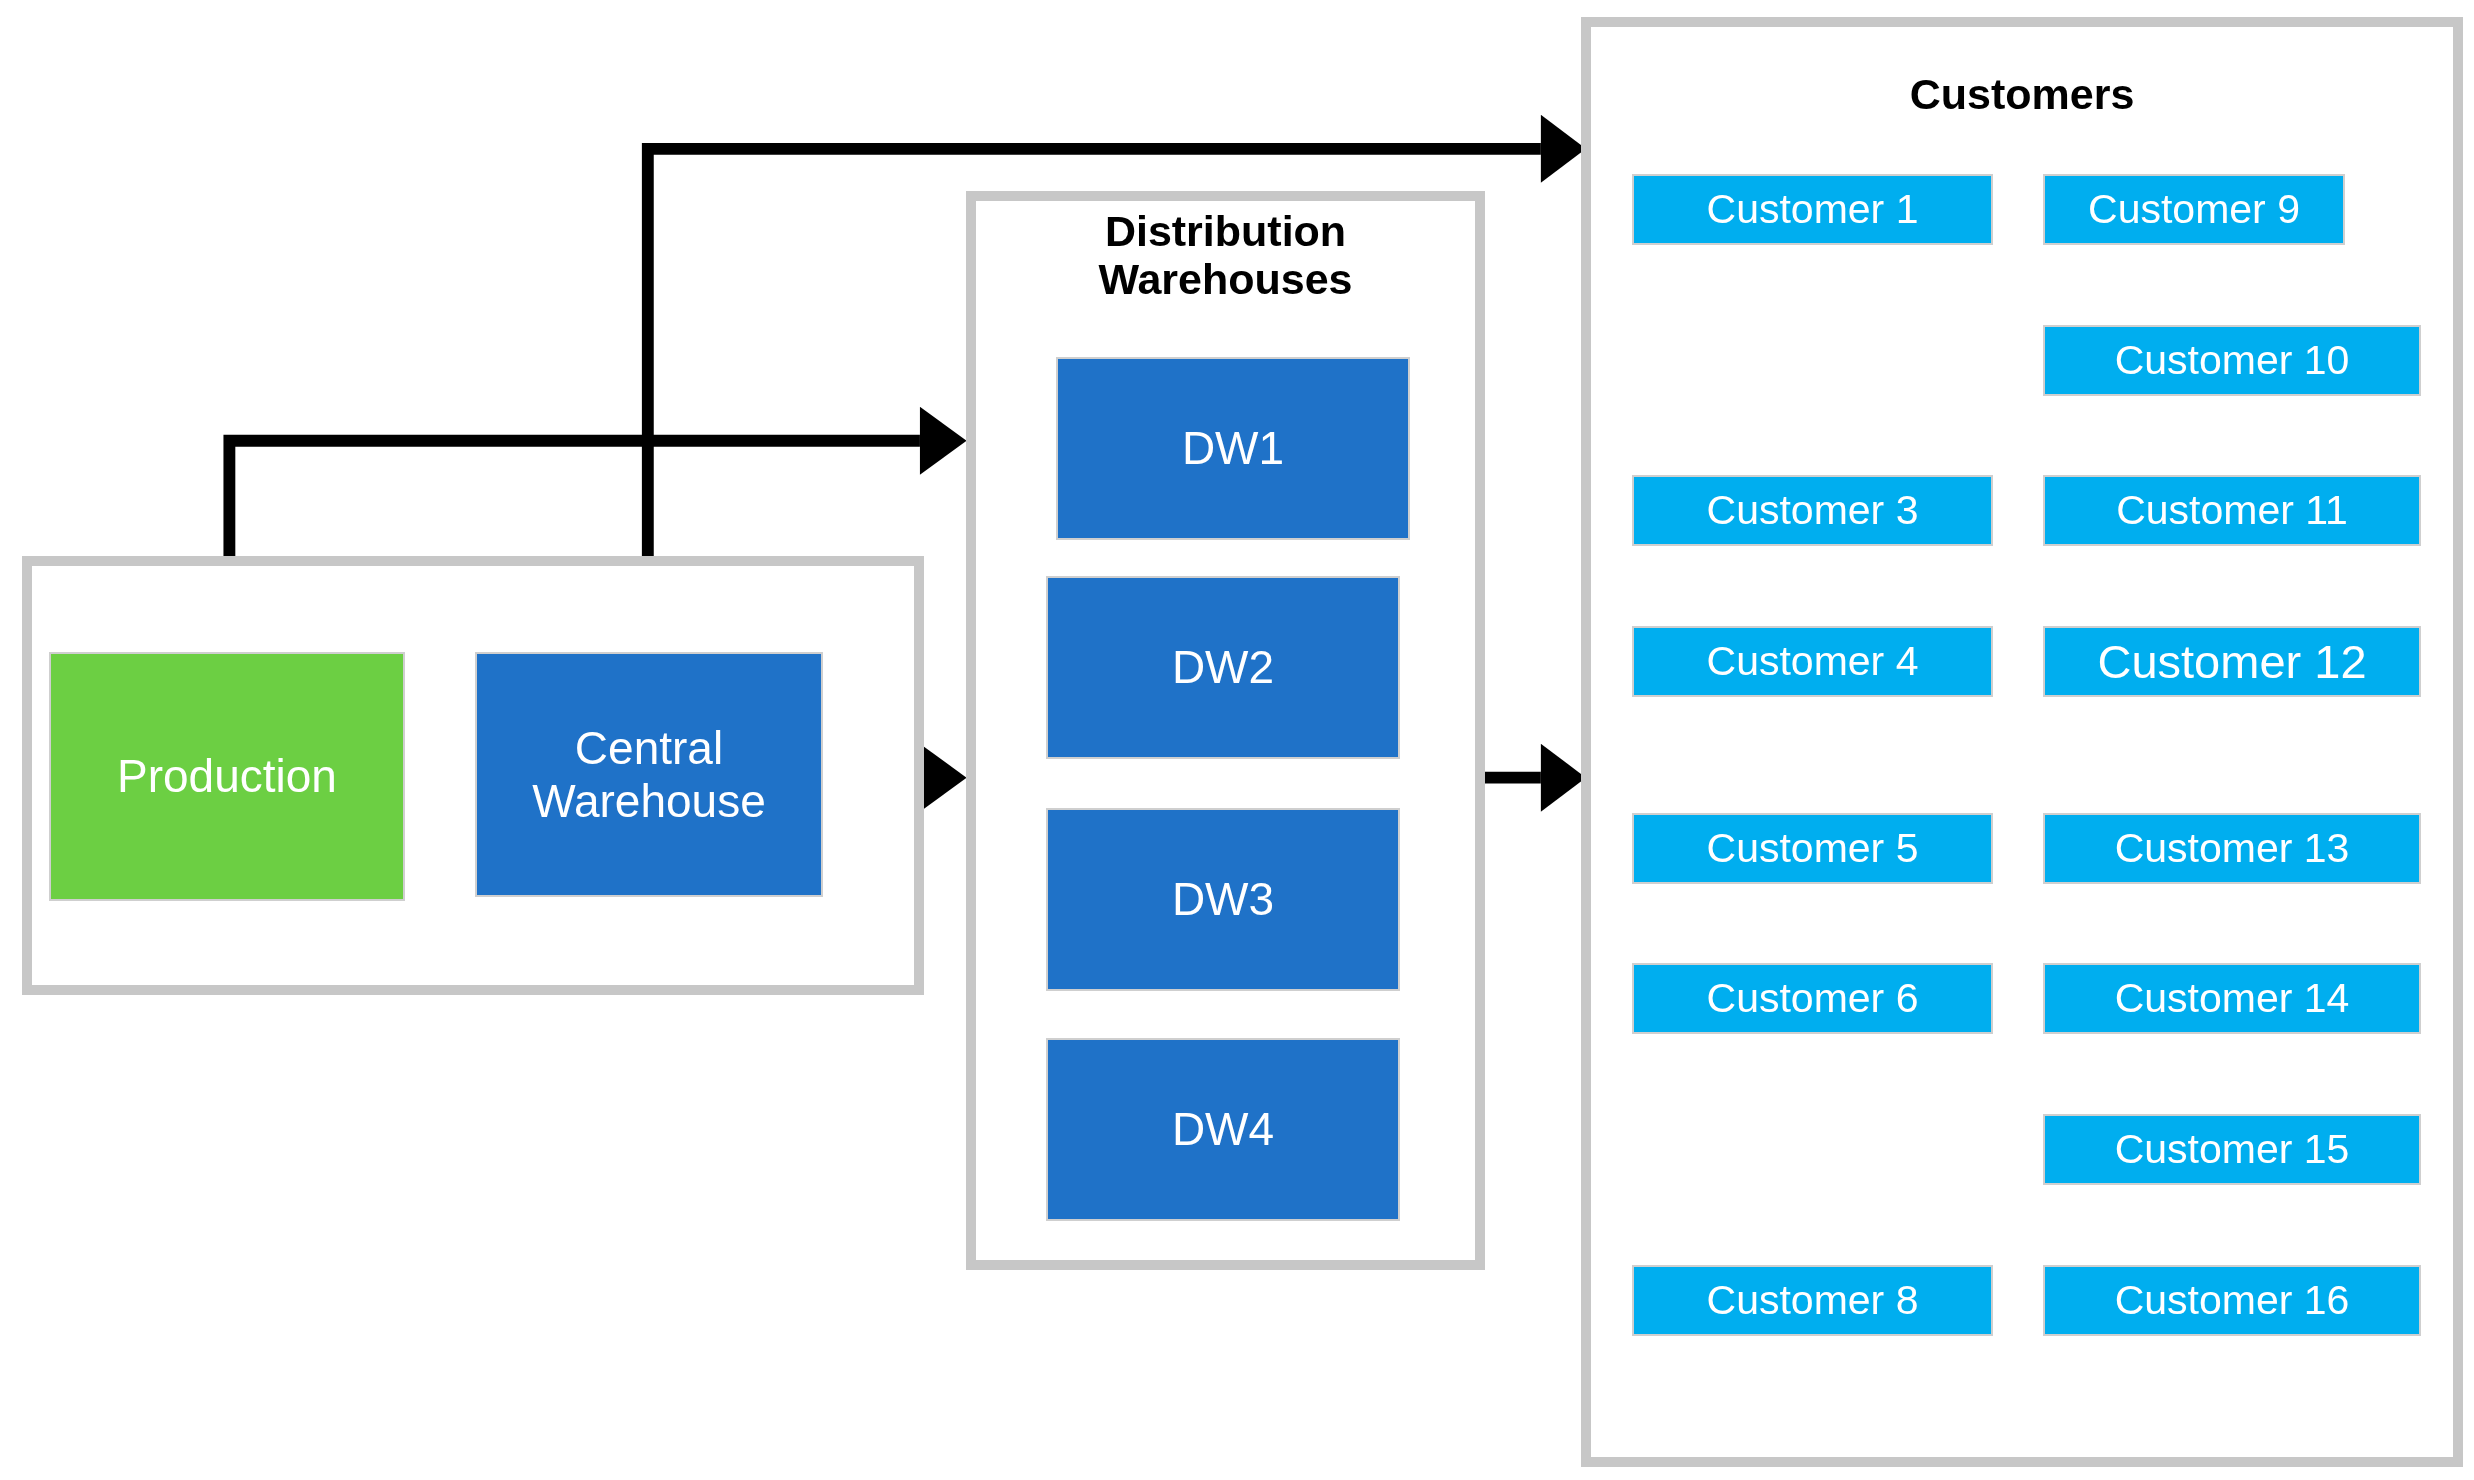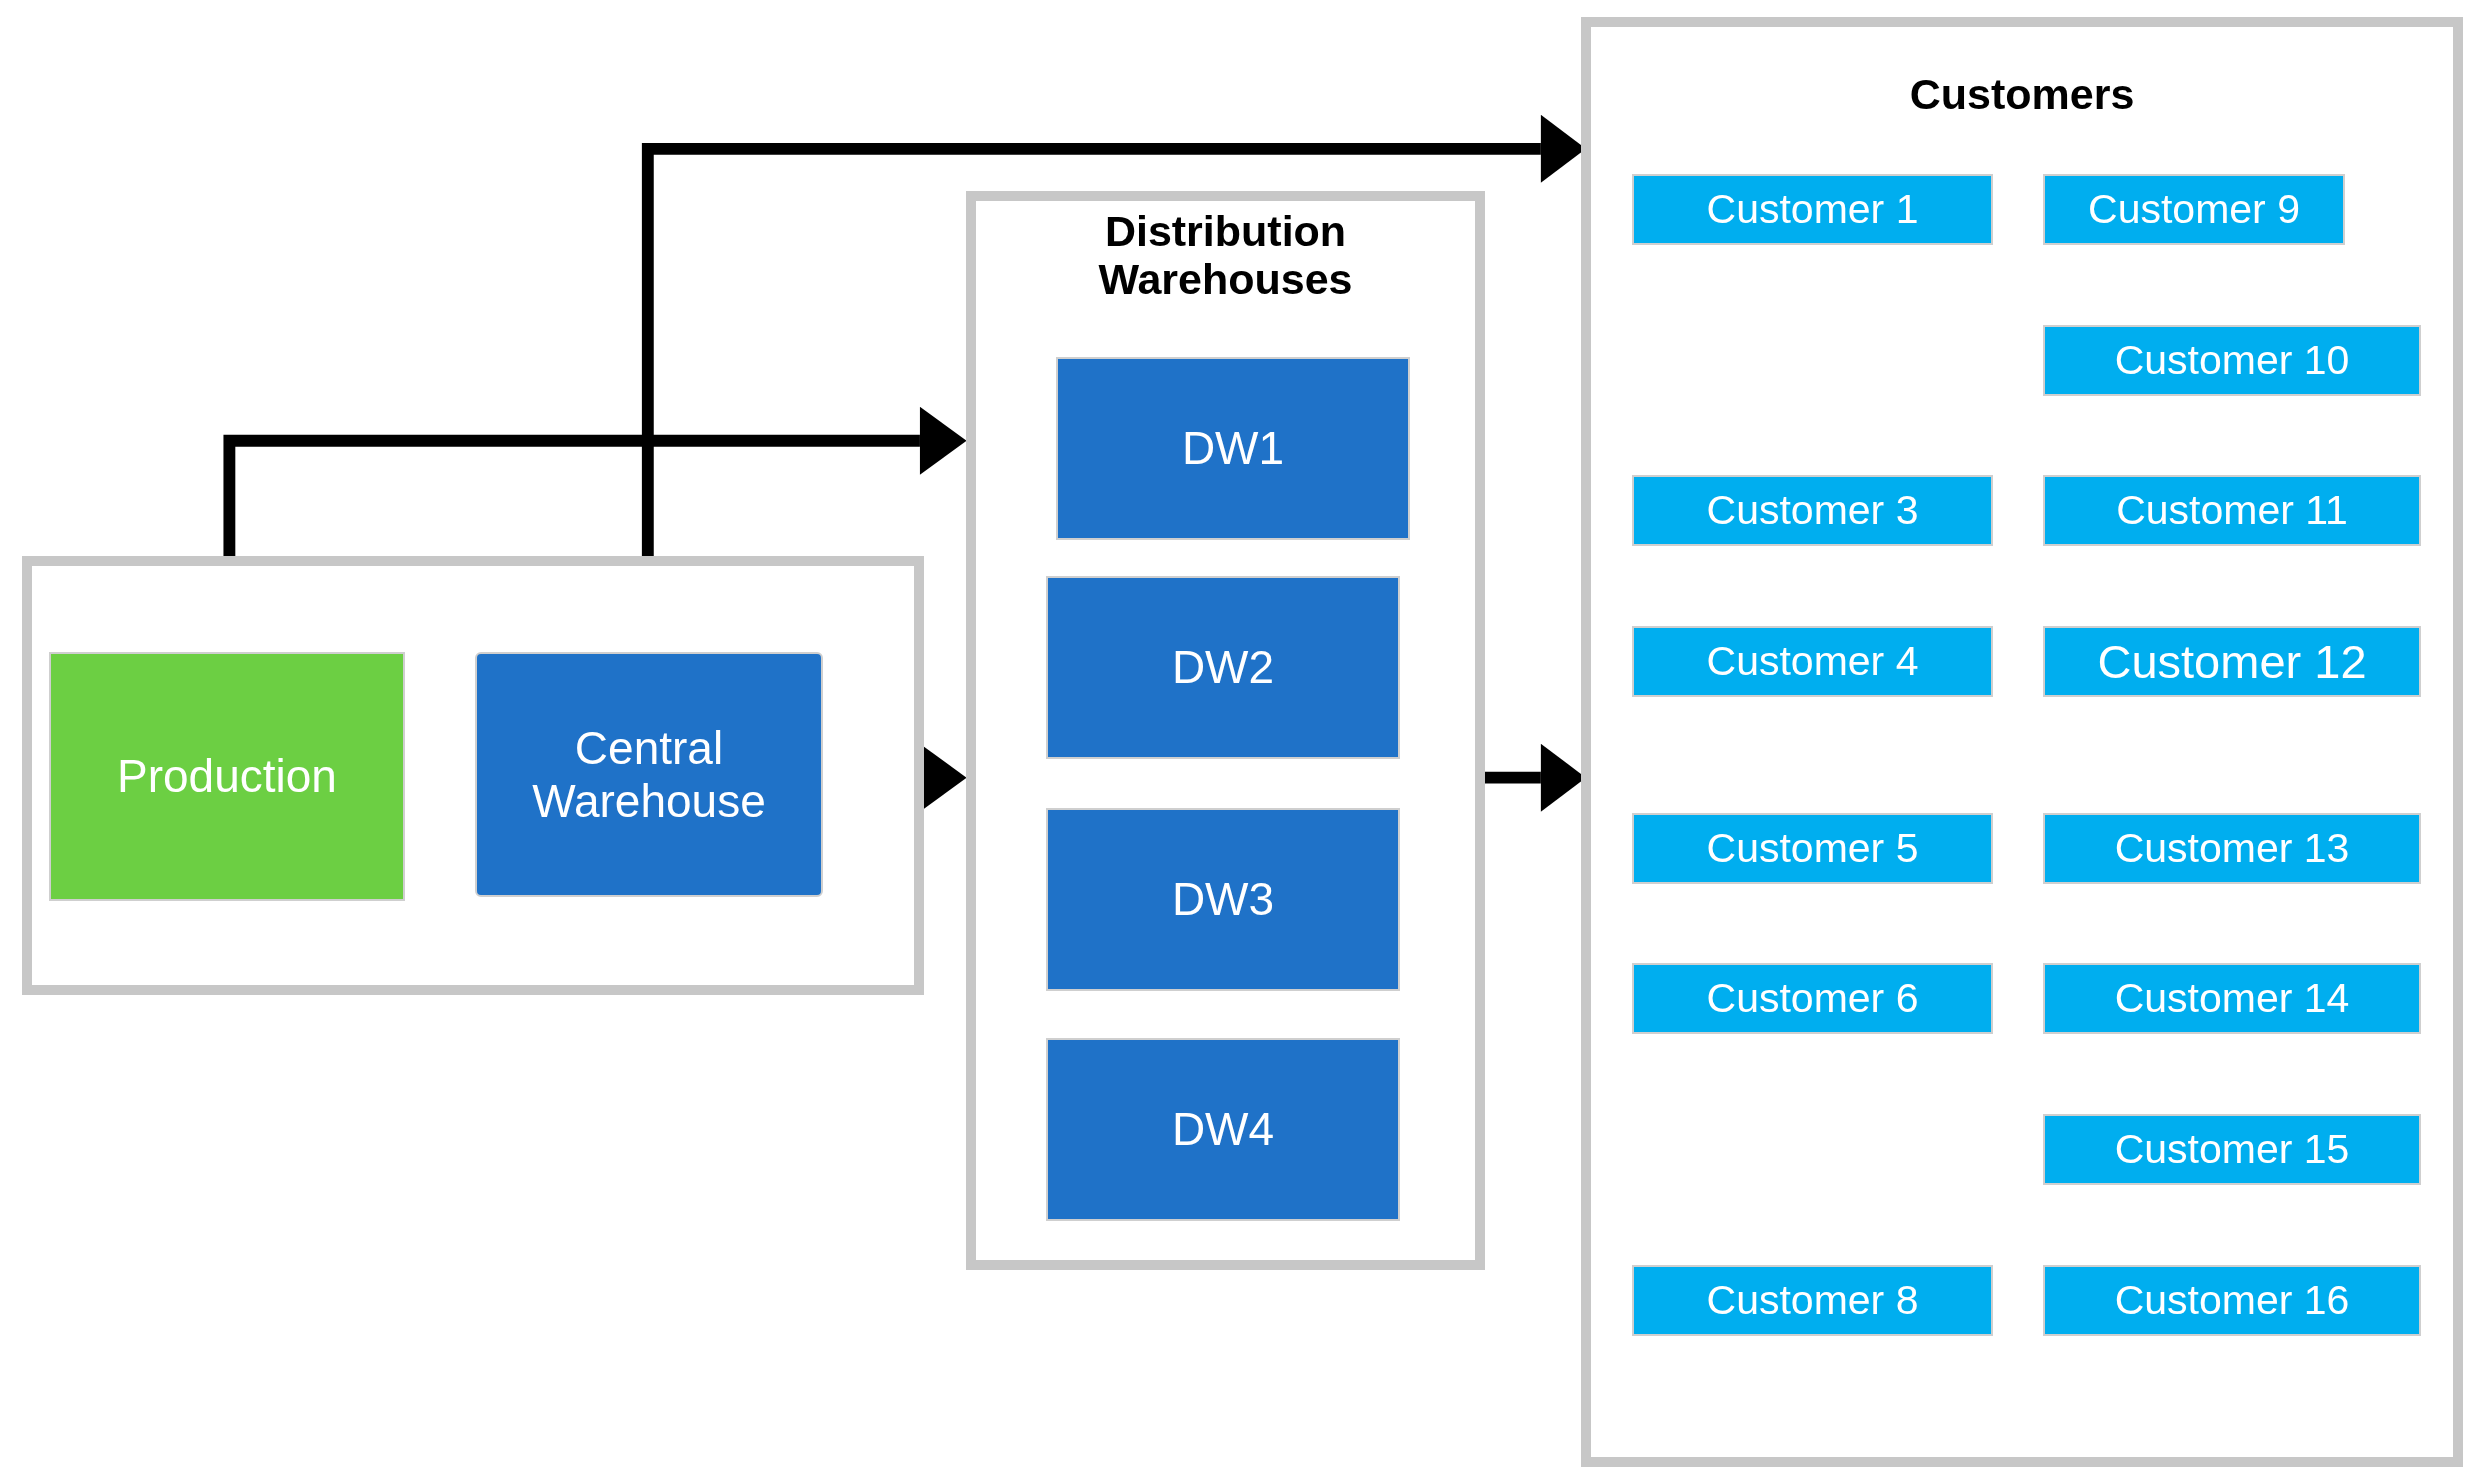--- a/index.html
+++ b/index.html
@@ -43,21 +43,21 @@
     border: 2.4px solid #cfcfcf;
     display: flex;
     align-items: center;
     justify-content: center;
     text-align: center;
     color: #ffffff;
     line-height: 1.14;
     white-space: pre-line;
   }
   .node-production { background: #6CCF43; }
-  .node-warehouse  { background: #1F72C8; border-radius: 6px; }
+  .node-warehouse  { background: #1F72C8; }
   .node-dw         { background: #1F72C8; }
   .node-customer   { background: #00AEEF; }
   svg.conn-layer {
     position: absolute;
     left: 0; top: 0;
     width: 2475px;
     height: 1481px;
     pointer-events: none;
   }
   .conn-path {

